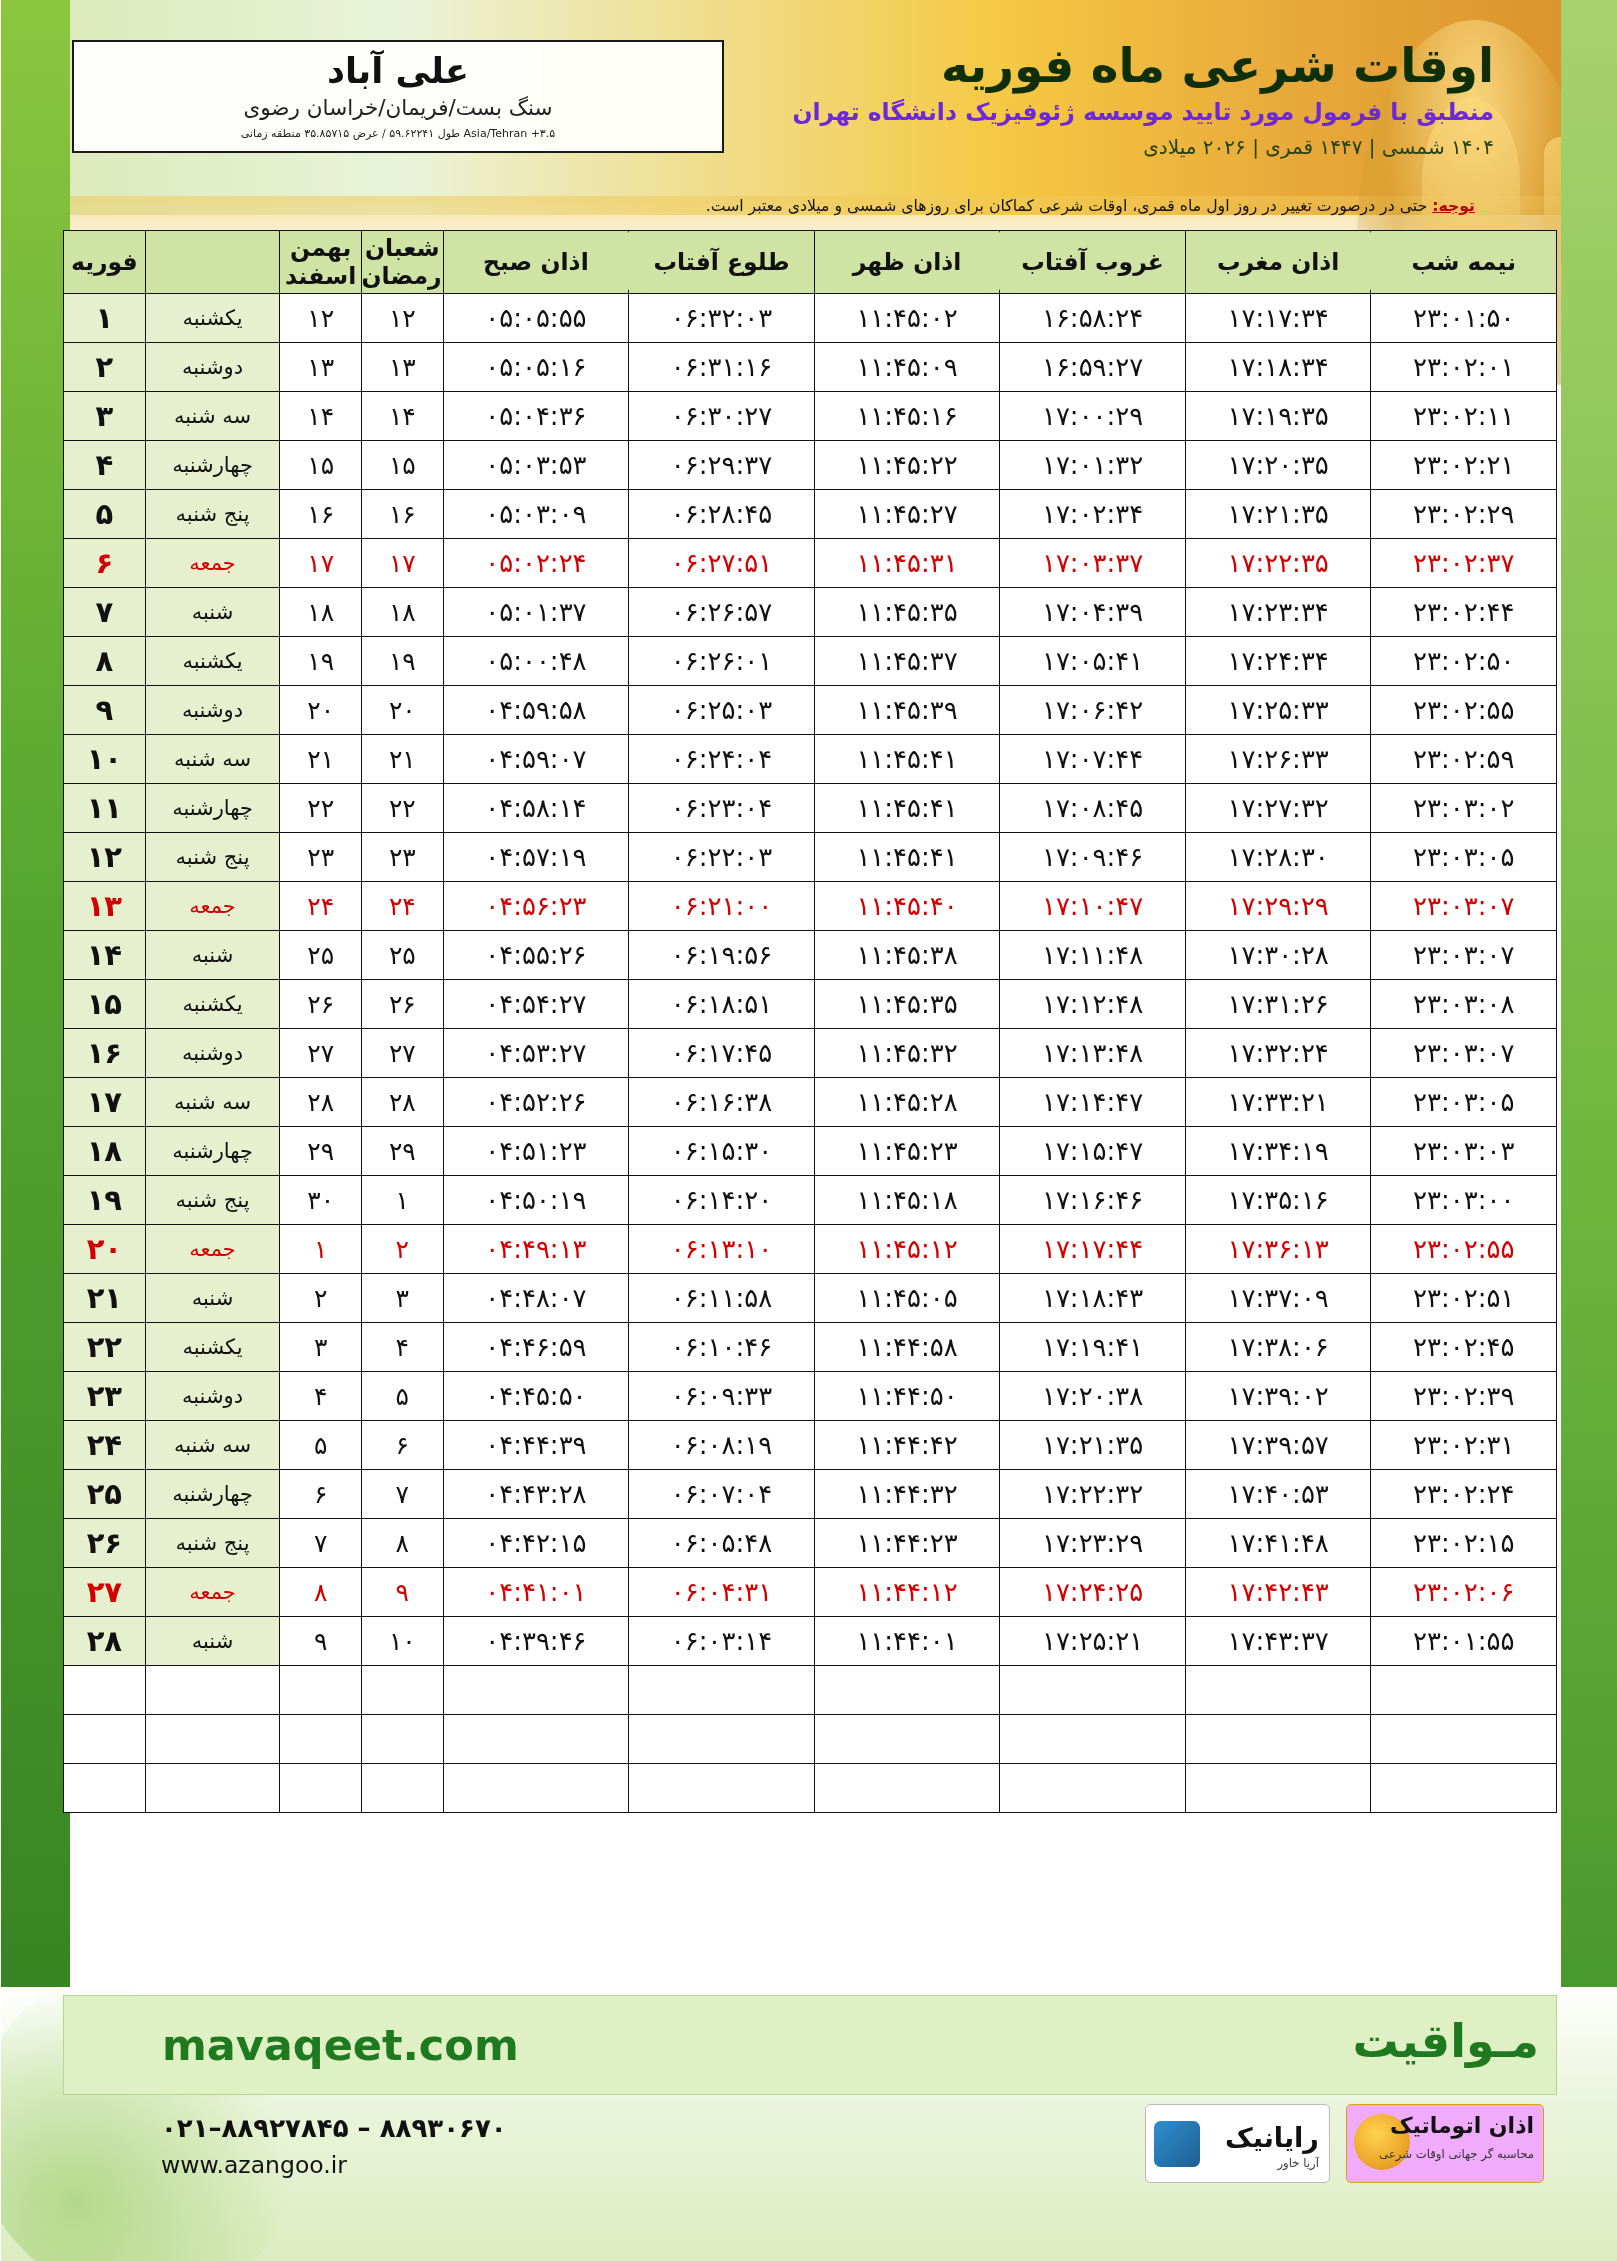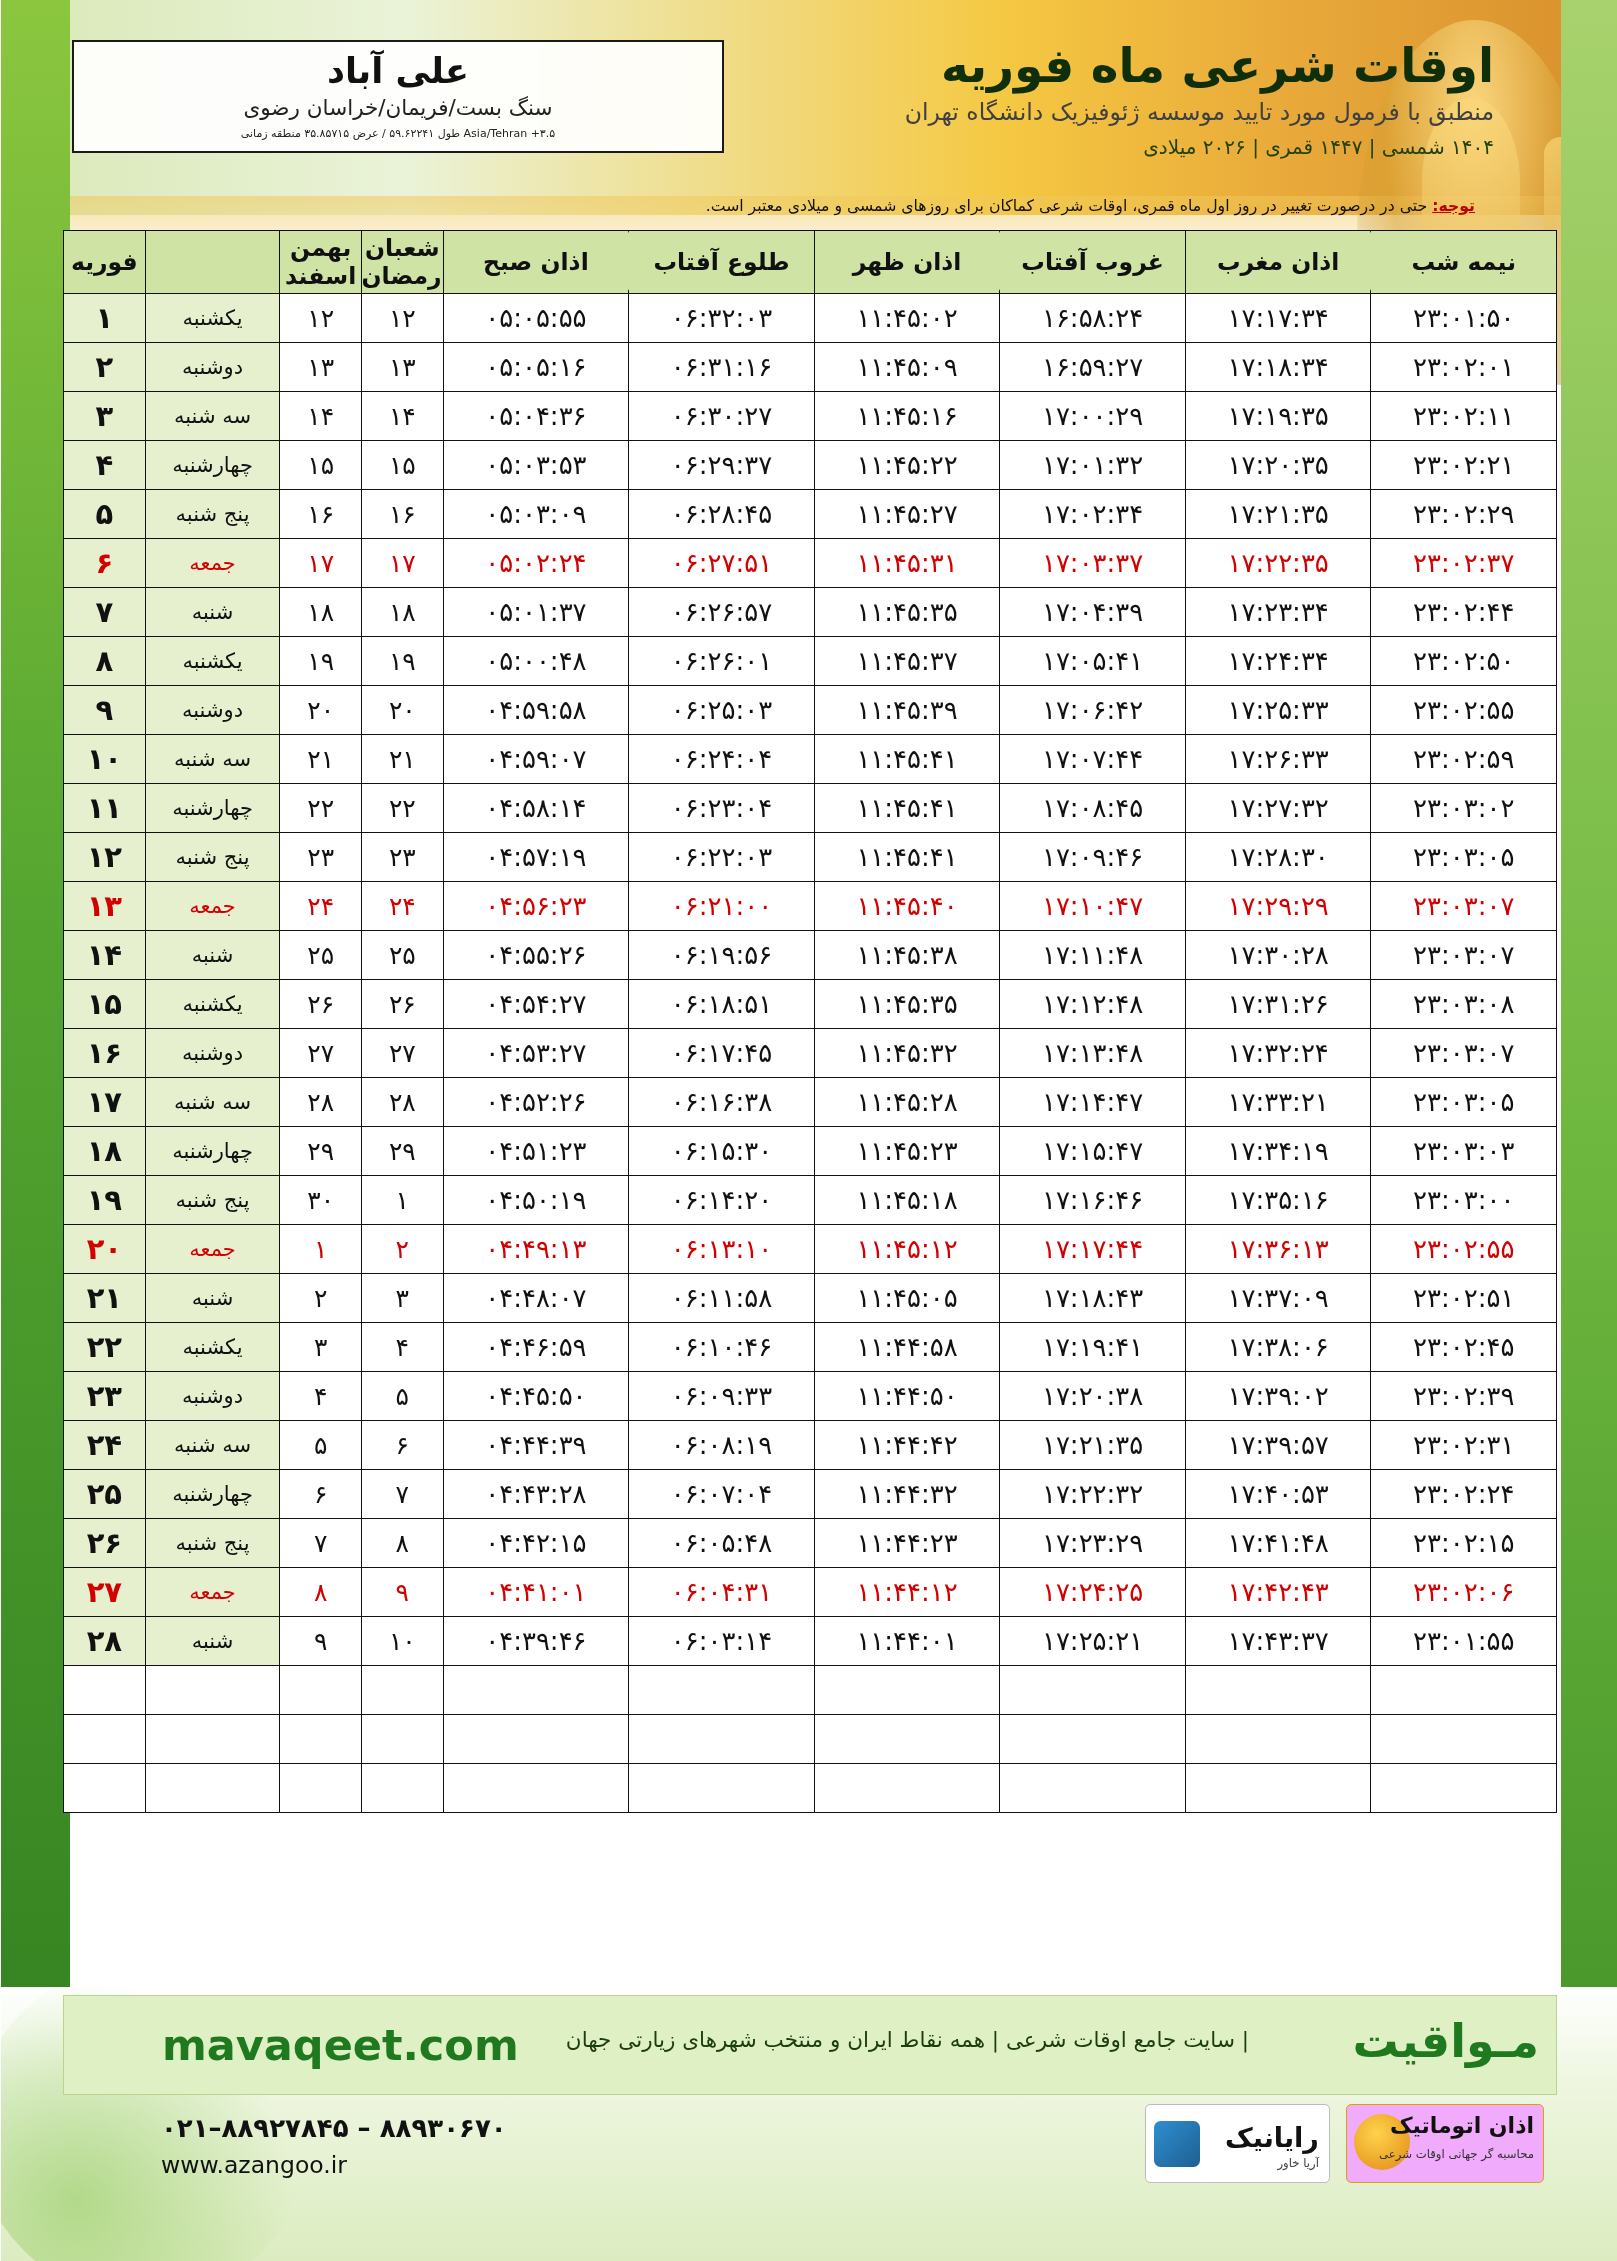--- a/index.html
+++ b/index.html
@@ -55,21 +55,21 @@
 
   
   .header-wrap{position:absolute;left:0;top:0;width:1618px;height:225px;}
   .title-block{
     position:absolute;right:124px;top:40px;width:868px;text-align:right;
   }
   .title-main{
     font-size:47px;font-weight:bold;color:#0f2f0a;letter-spacing:-0.7px;line-height:1.1;
   }
   .title-sub{
-    font-size:23.5px;font-weight:normal;color:#404040;margin-top:6.5px;
+    font-size:23.5px;font-weight:bold;color:#6d28d9;margin-top:6.5px;
   }
   .title-dates{
     font-size:20px;color:#24410d;margin-top:9px;
   }
   .city-box{
     position:absolute;left:72px;top:40px;width:652px;
     border:2px solid #1a1a1a;background:rgba(255,255,255,.92);
     padding:9px 6.5px 11.7px;text-align:center;box-sizing:border-box;
   }
   .city-name{font-size:35px;font-weight:bold;color:#111;line-height:1.15;}
@@ -592,21 +592,20 @@
           <td>&nbsp;</td>
           <td>&nbsp;</td>
         </tr>
       </tbody>
   </table>
 </div>
 
 <div class="footer">
   <div class="footer-band">
     <div class="brand-fa">مـواقیت</div>
-    <div class="brand-desc">| سایت جامع اوقات شرعی | همه نقاط ایران و منتخب شهرهای زیارتی جهان</div>
     <div class="brand-en">mavaqeet.com</div>
   </div>
 
   <div class="footer-bottom">
     <div class="phone">۰۲۱–۸۸۹۲۷۸۴۵ – ۸۸۹۳۰۶۷۰</div>
     <div class="site">www.azangoo.ir</div>
 
 
     <div class="logos">
       <div class="logo-azan">

